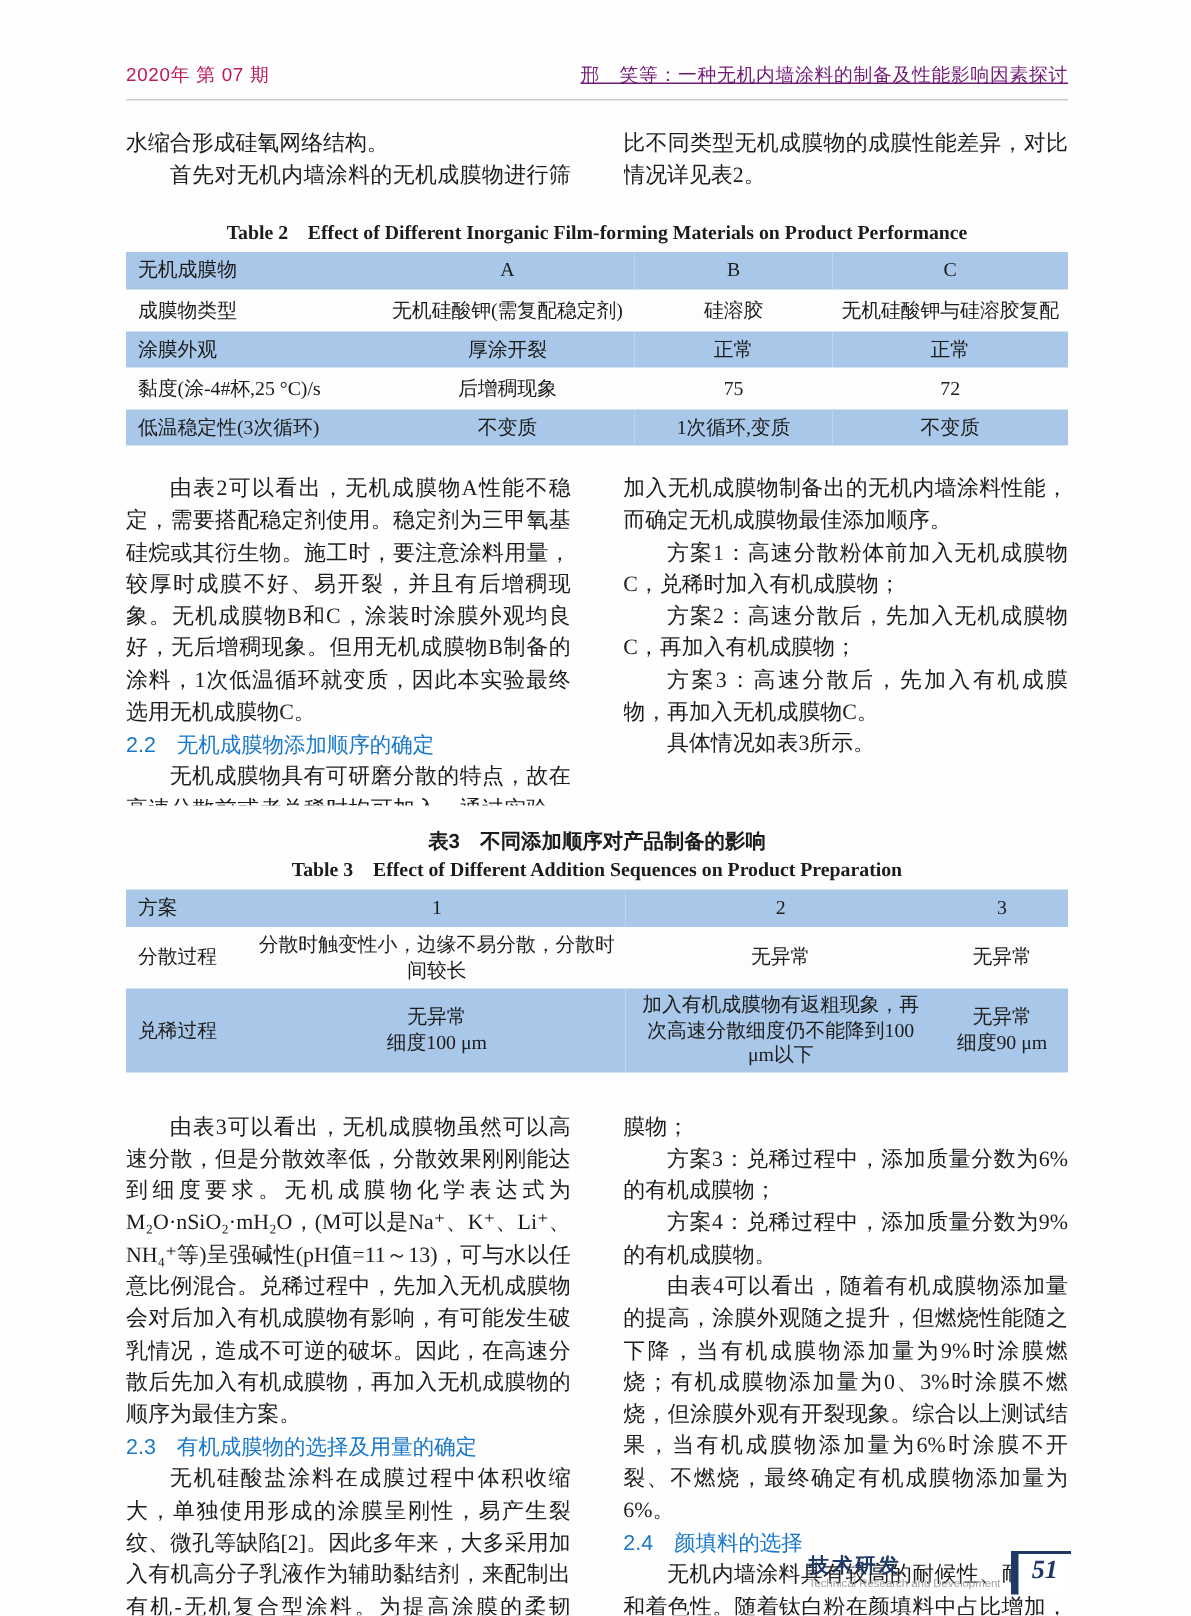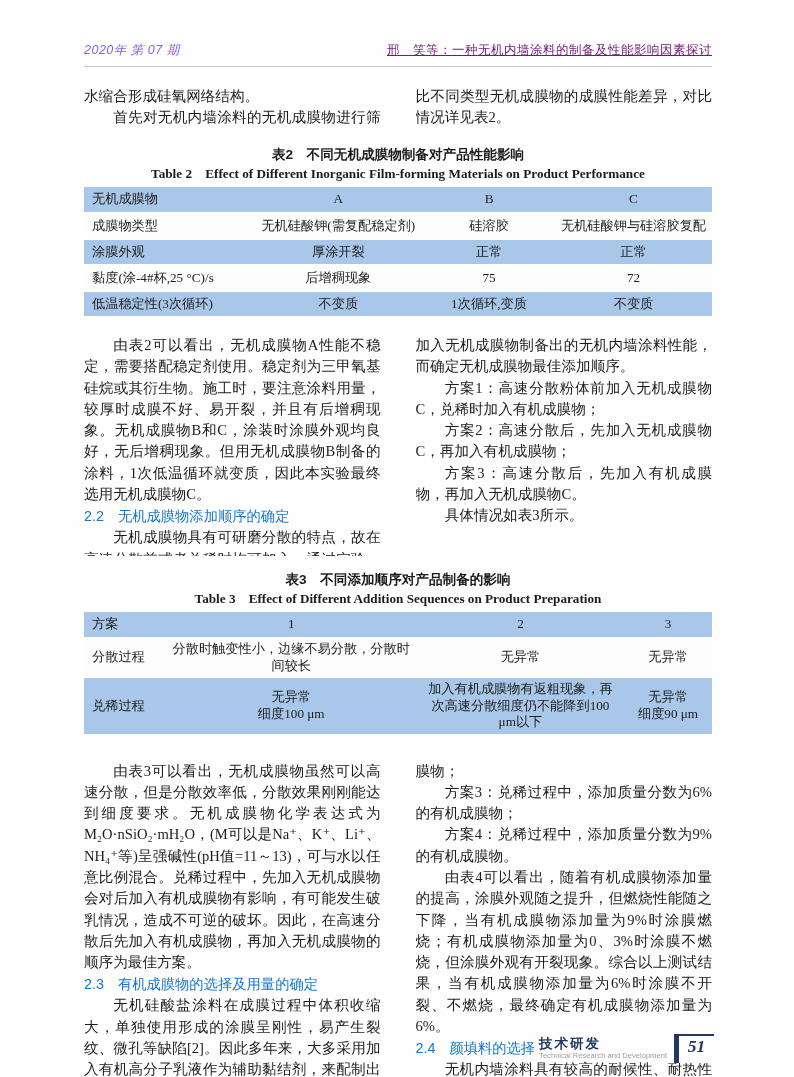--- a/index.html
+++ b/index.html
@@ -9,21 +9,21 @@
     background:#fefefe; overflow:hidden; color:#1c1c1c;
     font-family:"Liberation Serif","DejaVu Serif",serif;
   }
   
   .hdr {
     position:absolute; top:42px; left:84px; right:82px;
     display:flex; justify-content:space-between; align-items:flex-end;
     padding-bottom:7px; border-bottom:1px solid #c7cbd0;
     font-family:"Liberation Sans","DejaVu Sans",sans-serif;
   }
-  .hdr-left  { font-size:12.5px; color:#8b5cf6; letter-spacing:.5px;font-style:italic; }
+  .hdr-left  { font-size:12.5px; color:#be185d; letter-spacing:.5px; }
   .hdr-right { font-size:12.5px; color:#701a75; letter-spacing:.5px;text-decoration:underline; }
   
   .content { position:absolute; top:86px; left:84px; right:82px; }
   .cols { display:flex; gap:35px; }
   .col  { width:304px; overflow:hidden; }
   p.body { font-size:14.6px; line-height:21.3px; text-align:justify; }
   p.ind  { text-indent:2em; }
   .sect-h {
     display:flex; gap:14px; font-weight:normal; color:#1877c9;
     font-family:"Liberation Sans","DejaVu Sans",sans-serif;
@@ -96,21 +96,20 @@
         <p class="body ind">首先对无机内墙涂料的无机成膜物进行筛选，对</p>
       </div>
       <div class="col intro-col">
         <p class="body">比不同类型无机成膜物的成膜性能差异，对比情况详见表2。</p>
       </div>
     </div>
 
     <div class="sp-md"></div>
 
     <div class="cap">
-      <div class="cap-zh">表2　不同无机成膜物制备对产品性能影响</div>
       <div class="cap-en">Table 2　Effect of Different Inorganic Film-forming Materials on Product Performance</div>
     </div>
     <table>
       <colgroup>
           <col style="width:27%">
           <col style="width:27%">
           <col style="width:21%">
           <col style="width:25%">
         </colgroup>
       <tbody>

